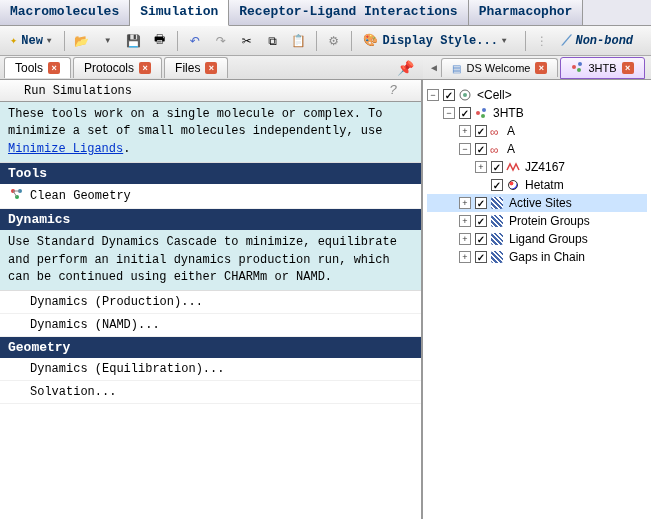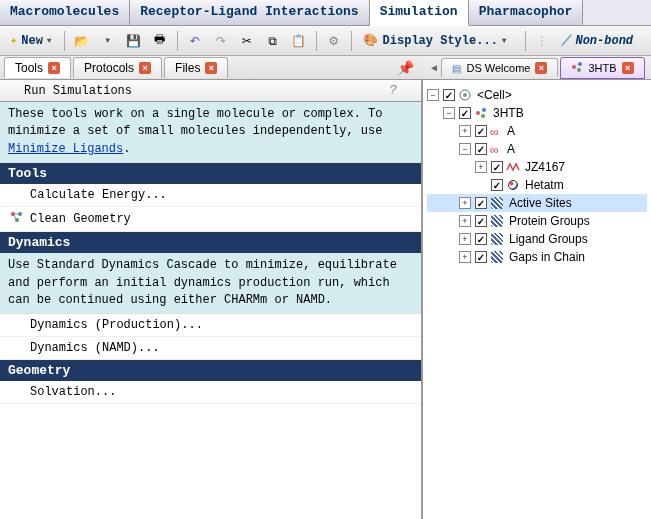--- a/index.html
+++ b/index.html
@@ -74,22 +74,22 @@
     .scroll-area::-webkit-scrollbar { width: 16px; }
     .scroll-area::-webkit-scrollbar-track { background: #eee; border-left:1px solid #ccc;}
     .scroll-area::-webkit-scrollbar-thumb { background: #c5c5d5; border: 1px solid #aaa;}
     .scroll-area::-webkit-scrollbar-button { background: #e0e0e8; height:16px; border:1px solid #aaa;}
   </style>
 </head>
 <body>
 
 <div class="menubar">
   <div class="tab">Macromolecules</div>
+  <div class="tab active">Simulation</div>
   <div class="tab">Receptor-Ligand Interactions</div>
-  <div class="tab active">Simulation</div>
   <div class="tab">Pharmacophor</div>
 </div>
 
 <div class="toolbar">
   <div class="textbtn">
     <span style="color:#d9a400;">✦</span>
     <span>New</span>
     <span class="dropdown-arrow">▼</span>
   </div>
   <div class="sep"></div>
@@ -179,24 +179,20 @@
   <div class="left-pane">
     <div class="pane-header">
       <span>Run Simulations</span>
       <span class="qmark">?</span>
     </div>
     <div class="scroll-area">
       <div class="desc-block">
         <span>These tools work on a single molecule or complex. To minimize a set of small molecules independently, use </span><a>Minimize Ligands</a><span>.</span>
       </div>
       <div class="section-header">Tools</div>
-      <div class="tool-item">
-          <span class="icon"></span>
-          <span>Calculate Energy...</span>
-        </div>
       <div class="tool-item">
           <span class="icon"><svg width="14" height="12">
               <circle cx="3" cy="3" r="2" fill="#d44"></circle>
               <circle cx="10" cy="3" r="2" fill="#48a"></circle>
               <circle cx="7" cy="9" r="2" fill="#3a5"></circle>
               <line x1="3" y1="3" x2="10" y2="3" stroke="#888"></line>
               <line x1="3" y1="3" x2="7" y2="9" stroke="#888"></line>
             </svg></span>
           <span>Clean Geometry</span>
         </div>
@@ -208,20 +204,24 @@
           <span>Dynamics (Production)...</span>
         </div>
       <div class="tool-item">
           <span class="icon"></span>
           <span>Dynamics (NAMD)...</span>
         </div>
 
       <div class="section-header">Geometry</div>
       <div class="tool-item">
           <span class="icon"></span>
+          <span>Dynamics (Equilibration)...</span>
+        </div>
+      <div class="tool-item">
+          <span class="icon"></span>
           <span>Solvation...</span>
         </div>
 
     </div>
   </div>
 
   <div class="right-pane">
     <div class="tree">
 
       <div class="tree-row">

